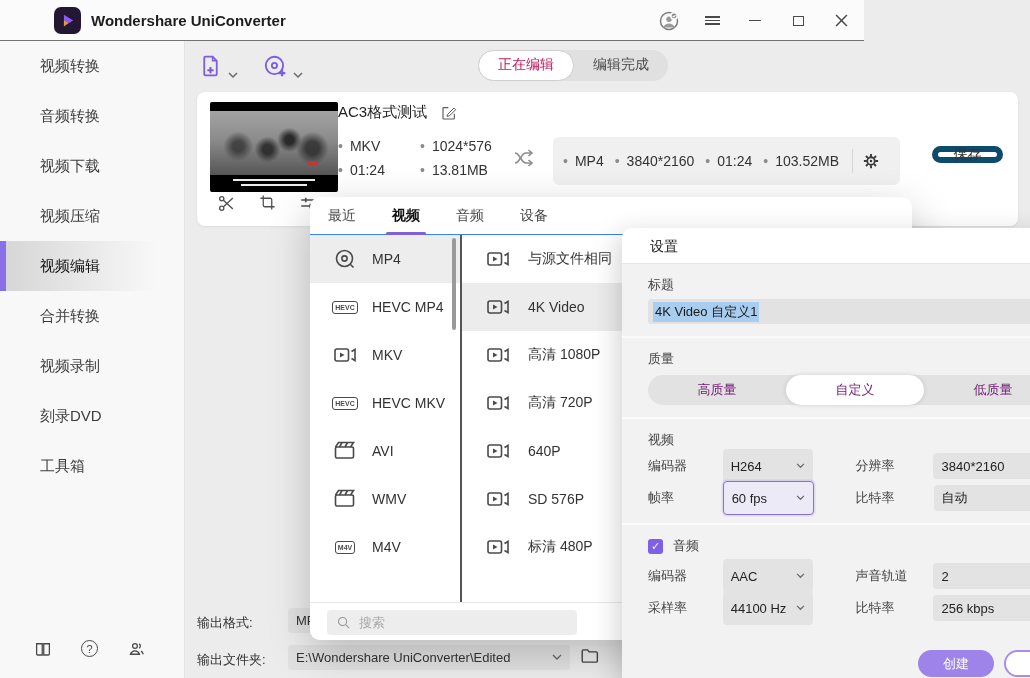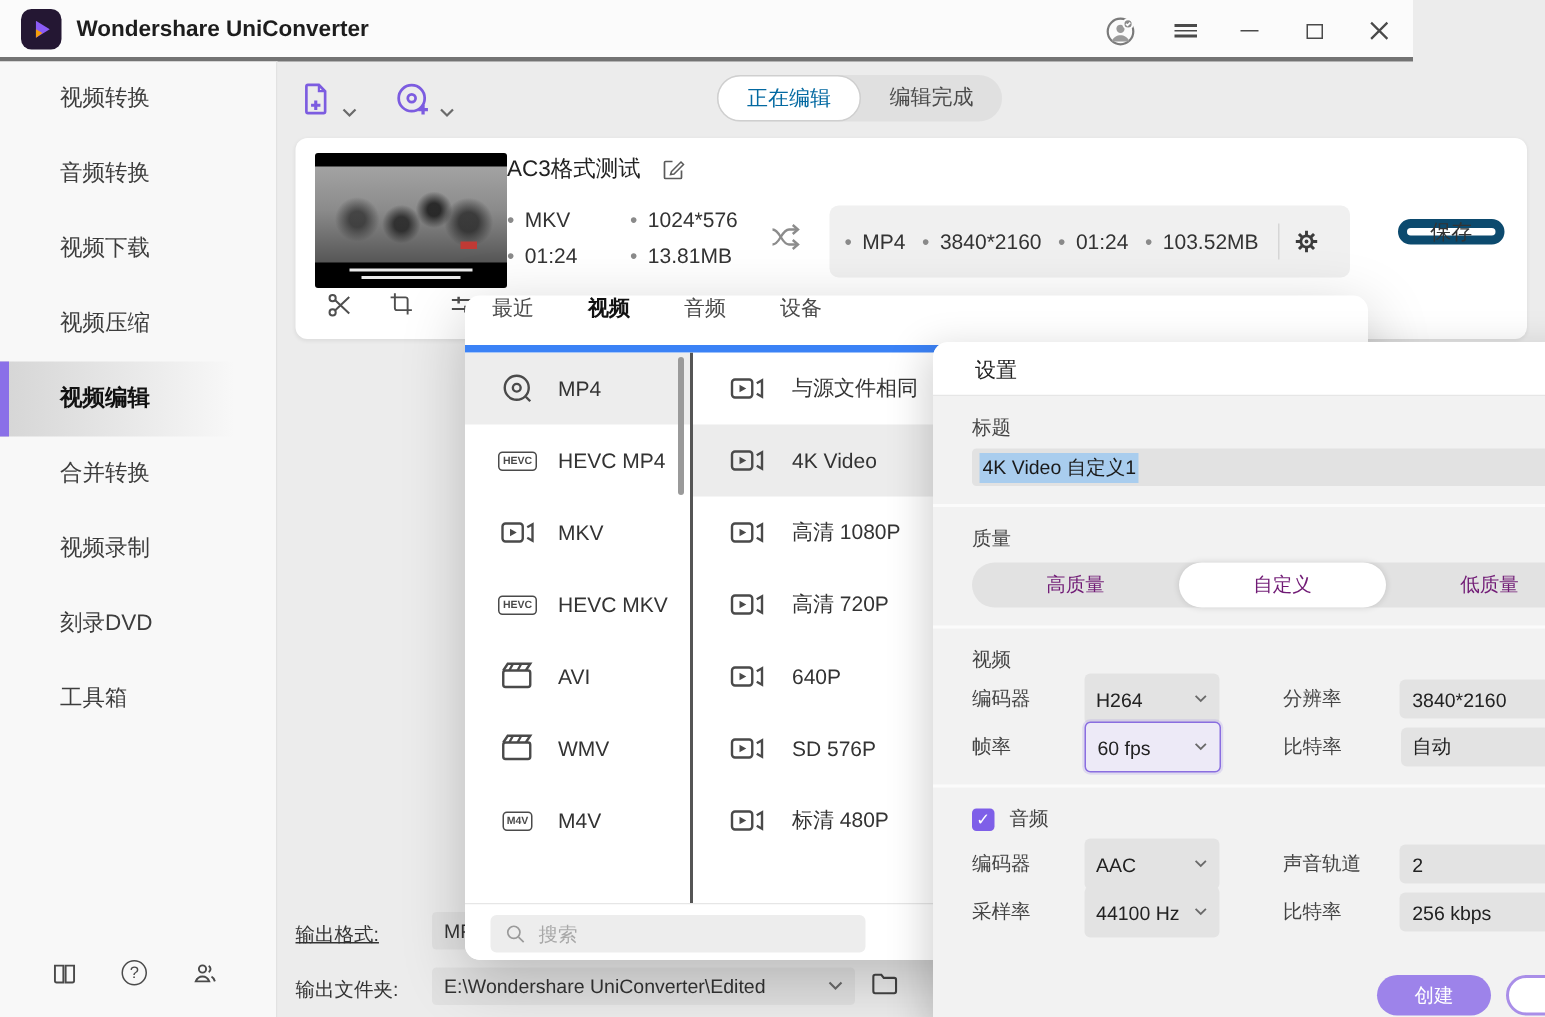--- a/index.html
+++ b/index.html
@@ -1,44 +1,44 @@
 <!DOCTYPE html>
 <html><head>
 <meta charset="utf-8">
 <style>
   * { margin:0; padding:0; box-sizing:border-box; }
   html,body { width:1030px; height:678px; overflow:hidden; }
   body { position:relative; font-family:"Liberation Sans","DejaVu Sans",sans-serif; background:#ececec; color:#333; }
   svg { display:block; }
 
   
-  .titlebar { position:absolute; left:0; top:0; width:942px; height:41px; background:#fbfbfb; border-bottom:3px solid #737373; display:flex; align-items:center; }
+  .titlebar { position:absolute; left:0; top:0; width:864px; height:41px; background:#fbfbfb; border-bottom:1px solid #737373; display:flex; align-items:center;padding-left:40px; }
   .logo { width:27px; height:27px; margin-left:14px; border-radius:7px; background:#241733; display:flex; align-items:center; justify-content:center; }
   .app-title { margin-left:10px; font-size:15px; font-weight:bold; color:#1d1d1d; }
   .win-controls { position:absolute; right:12px; top:0; height:41px; display:flex; align-items:center; gap:21px; }
   .wc { width:22px; height:22px; display:flex; align-items:center; justify-content:center; color:#4a4a4a; cursor:pointer; }
   .ham span { display:block; width:15px; height:1.6px; background:#4a4a4a; margin:2.2px 0; }
   .min-glyph { width:12px; height:1.6px; background:#4a4a4a; }
   .max-glyph { width:11px; height:10px; border:1.6px solid #4a4a4a; }
 
   
   .sidebar { position:absolute; left:0; top:41px; width:185px; bottom:0; background:#f8f8f8; border-right:1px solid #e2e2e2; }
   .side-item { height:50px; line-height:50px; padding-left:40px; font-size:15px; color:#3d3d3d; cursor:pointer; position:relative; }
-  .side-item.active { font-weight:bold; color:#111; background:linear-gradient(90deg,#d5d5d5,rgba(235,235,235,0) 85%); }
+  .side-item.active { font-weight:normal; color:#111; background:linear-gradient(90deg,#d5d5d5,rgba(235,235,235,0) 85%); }
   .side-item.active::before { content:""; position:absolute; left:0; top:0; width:6px; height:100%; background:#8a70e8; }
   .side-bottom { position:absolute; left:34px; bottom:20px; display:flex; gap:29px; color:#4a4a4a; }
   .side-bottom .sic { cursor:pointer; }
   .help-badge { width:17px; height:17px; border:1.4px solid #4a4a4a; border-radius:50%; font-size:11px; display:flex; align-items:center; justify-content:center; }
   .help-badge::after { content:"?"; }
 
   
   .tb-group { position:absolute; display:flex; align-items:flex-end; gap:5px; cursor:pointer; }
   .tabs-pill { position:absolute; left:478px; top:50px; width:190px; height:31px; background:#e0e0e0; border-radius:16px; display:flex; }
   .tab-seg { flex:1; text-align:center; line-height:29px; font-size:14px; color:#4a4a4a; border-radius:16px; cursor:pointer; }
-  .tab-seg.active { background:#fff; border:1px solid #cfcfcf; color:#0369a1; }
+  .tab-seg.active { background:#fff; border:1px solid #cfcfcf; color:#be185d;font-family:Liberation Mono, monospace; }
 
   
   .file-card { position:absolute; left:197px; top:92px; width:821px; height:134px; background:#fff; border-radius:8px; box-shadow:0 1px 3px rgba(0,0,0,.07); }
   .thumb { position:absolute; left:13px; top:10px; width:128px; height:90px; background:#000; border-radius:2px; overflow:hidden; }
   .thumb .scene { position:absolute; left:0; top:9px; right:0; bottom:17px;
     background-image:
       radial-gradient(circle at 62% 45%, rgba(25,25,25,.85) 5%, transparent 14%),
       radial-gradient(circle at 45% 60%, rgba(30,30,30,.8) 6%, transparent 16%),
       radial-gradient(circle at 22% 55%, rgba(40,40,40,.7) 5%, transparent 14%),
       radial-gradient(circle at 80% 58%, rgba(35,35,35,.75) 6%, transparent 15%),
@@ -59,21 +59,21 @@
   .gear-wrap { color:#3c3c3c; cursor:pointer; }
   .save-btn { position:absolute; left:735px; top:54px; width:71px; height:17px; background:#fff; border:6px solid #0c4a6e; border-radius:17px; font-size:14px; color:#333; display:flex; align-items:center; justify-content:center; cursor:pointer; }
 
   
   .out-label { position:absolute; font-size:13px; color:#333; }
   .out-box { position:absolute; height:25px; background:#e1e1e1; border-radius:3px; font-size:13px; color:#333; display:flex; align-items:center; padding:0 8px; white-space:nowrap; overflow:hidden; cursor:pointer; }
   .folder-wrap { position:absolute; left:580px; top:647px; color:#444; cursor:pointer; }
 
   
   .format-popup { position:absolute; left:310px; top:197px; width:602px; height:443px; background:#fff; border-radius:10px; box-shadow:0 12px 42px rgba(0,0,0,.22); }
-  .fp-tabs { height:38px; border-bottom:5px solid #3b82f6; display:flex; padding-left:18px; gap:36px; font-size:14px; color:#4a4a4a; }
+  .fp-tabs { height:38px; border-bottom:1px solid #3b82f6; display:flex; align-items:center; padding-left:18px; gap:36px; font-size:14px; color:#4a4a4a; }
   .fp-tab { cursor:pointer; position:relative; }
   .fp-tab.active { font-weight:bold; color:#111; }
   .fp-tab.active::after { content:""; position:absolute; left:-6px; right:-6px; bottom:-10px; height:3px; background:#7d62d8; border-radius:2px; }
   .fp-body { position:absolute; left:0; top:38px; right:0; bottom:38px; display:flex; overflow:hidden; }
   .fp-left { width:152px; position:relative; border-right:2px solid #555; overflow:hidden; }
   .fp-item { height:48px; display:flex; align-items:center; padding-left:22px; gap:14px; font-size:14px; color:#333; cursor:pointer; }
   .fp-item.active { background:#ededed; }
   .fp-scrollthumb { position:absolute; right:4px; top:3px; width:4px; height:92px; background:#9a9a9a; border-radius:2px; }
   .fp-right { flex:1; overflow:hidden; }
   .fp-preset { height:48px; display:flex; align-items:center; padding-left:23px; gap:17px; font-size:14px; color:#333; cursor:pointer; }
@@ -268,21 +268,21 @@
             <path d="M12 2.5v4M12 17.5v4M2.5 12h4M17.5 12h4M5.3 5.3l2.8 2.8M15.9 15.9l2.8 2.8M5.3 18.7l2.8-2.8M15.9 8.1l2.8-2.8"></path>
           </g>
           <circle cx="12" cy="12" r="5" fill="none" stroke="#3c3c3c" stroke-width="2.4"></circle>
           <circle cx="12" cy="12" r="1.7" fill="#3c3c3c"></circle>
         </svg>
     </span>
   </div>
   <div class="save-btn">保存</div>
 </section>
 
-<div class="out-label" style="left:197px; top:614px;text-decoration:underline;">输出格式:</div>
+<div class="out-label" style="left:197px; top:614px;">输出格式:</div>
 <div class="out-box" style="left:288px; top:608px; width:120px;">
   <span>MP4</span>
 </div>
 <div class="out-label" style="left:197px; top:651px;">输出文件夹:</div>
 <div class="out-box" style="left:288px; top:645px; width:282px; justify-content:space-between;">
   <span>E:\Wondershare UniConverter\Edited</span>
   <svg class="chev" width="10" height="7" viewBox="0 0 10 7" fill="none" stroke="currentColor" stroke-width="1.4">
       <path d="M1 1l4 4 4-4"></path>
     </svg>
 </div>

